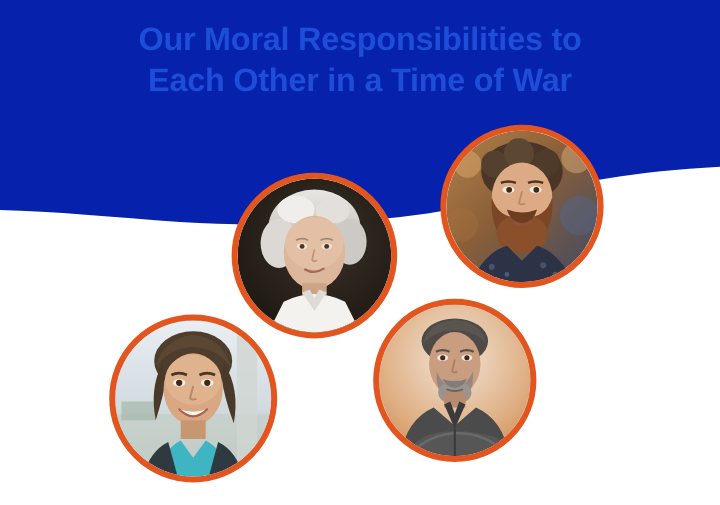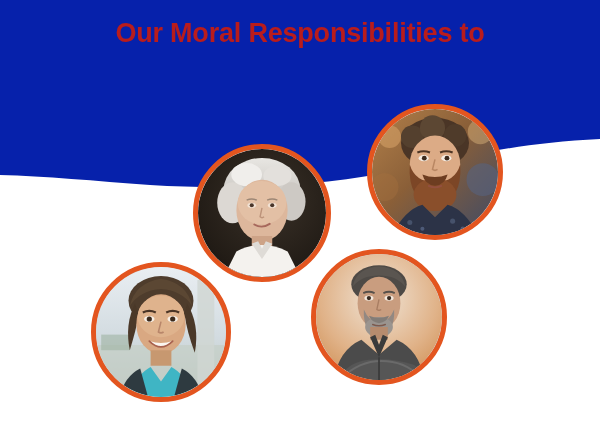--- a/index.html
+++ b/index.html
@@ -33,21 +33,21 @@
     position: absolute;
     left: 0;
     top: 16px;
     width: 600px;
     text-align: center;
     z-index: 5;
     pointer-events: none;
   }
   .title-line {
     display: block;
-    color: #b91c1c;
+    color: #1d4ed8;
     font-family: "Liberation Sans", sans-serif;
     font-weight: bold;
     font-size: 27px;
     line-height: 34px;
     letter-spacing: -0.2px;
     white-space: nowrap;
   }
 
   
   .portrait {
@@ -85,20 +85,21 @@
   <svg id="wave-bg" viewBox="0 0 600 421" preserveAspectRatio="none" aria-hidden="true">
     <rect x="0" y="0" width="600" height="421" fill="#ffffff"></rect>
     <path d="M0,0 L600,0 L600,139
              C520,143 470,155 400,170
              C320,187 230,190 150,185
              C95,181 45,176 0,175 Z" fill="#0621AB"></path>
   </svg>
 
   <div id="title-block">
     <span class="title-line">Our Moral Responsibilities to</span>
+    <span class="title-line">Each Other in a Time of War</span>
   </div>
 
   <div class="portrait" id="portrait-1">
     <div class="photo">
       <svg viewBox="0 0 100 100" preserveAspectRatio="xMidYMid slice" aria-hidden="true">
         <defs>
           <radialGradient id="p1bg" cx="55%" cy="40%" r="80%">
             <stop offset="0%" stop-color="#3a3128"></stop>
             <stop offset="70%" stop-color="#221c16"></stop>
             <stop offset="100%" stop-color="#14100c"></stop>

